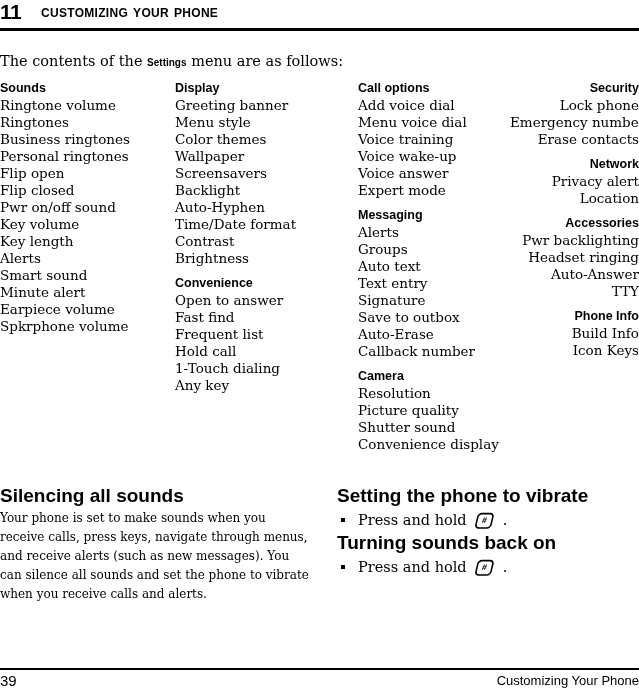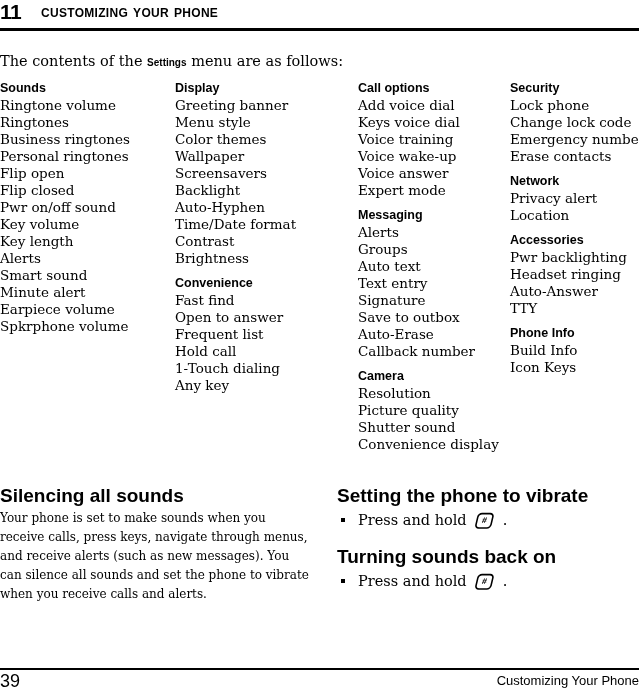--- a/index.html
+++ b/index.html
@@ -78,21 +78,21 @@
     top: 80px;
     width: 639px;
   }
   .menu-col {
     position: absolute;
     top: 0;
   }
   #menu-col-0 { left: 0px;   width: 172px; }
   #menu-col-1 { left: 175px; width: 180px; }
   #menu-col-2 { left: 358px; width: 150px; }
-  #menu-col-3 { left: 510px; width: 129px; }
+  #menu-col-3 { left: 510px; width: 129px; text-align: right; }
 
   .menu-group { margin-bottom: 0; }
   .menu-group + .menu-group { margin-top: 8px; }
 
   .group-title {
     font-family: "Liberation Sans", sans-serif;
     font-weight: bold;
     font-size: 12.5px;
     line-height: 17px;
     white-space: nowrap;
@@ -110,21 +110,21 @@
   #body-col-right { left: 337px; top: 484px; width: 302px; }
 
   .section-heading {
     font-family: "Liberation Sans", sans-serif;
     font-weight: bold;
     font-size: 19px;
     line-height: 23px;
     margin: 0 0 2px 0;
     white-space: nowrap;
   }
-  .section-heading.secondary { margin-top: 14px; }
+  .section-heading.secondary { }
 
   .body-text {
     font-family: "DejaVu Serif", serif;
     font-size: 12px;
     line-height: 19px;
     margin: 0;
   }
 
   .bullet-row {
     position: relative;
@@ -163,21 +163,21 @@
     top: 668px;
     width: 639px;
     height: 2px;
     background: #000;
   }
   #footer-page-number {
     position: absolute;
     left: 0;
     top: 672px;
     font-family: "Liberation Sans", sans-serif;
-    font-size: 18px;
+    font-size: 15px;
     line-height: 18px;
   }
   #footer-chapter-label {
     position: absolute;
     right: 0;
     top: 672px;
     font-family: "Liberation Sans", sans-serif;
     font-size: 13px;
     line-height: 18px;
     white-space: nowrap;
@@ -226,34 +226,34 @@
       <div class="menu-item">Wallpaper</div>
       <div class="menu-item">Screensavers</div>
       <div class="menu-item">Backlight</div>
       <div class="menu-item">Auto-Hyphen</div>
       <div class="menu-item">Time/Date format</div>
       <div class="menu-item">Contrast</div>
       <div class="menu-item">Brightness</div>
     </div>
     <div class="menu-group">
       <div class="group-title">Convenience</div>
+      <div class="menu-item">Open to answer</div>
       <div class="menu-item">Fast find</div>
-      <div class="menu-item">Open to answer</div>
       <div class="menu-item">Frequent list</div>
       <div class="menu-item">Hold call</div>
       <div class="menu-item">1-Touch dialing</div>
       <div class="menu-item">Any key</div>
     </div>
   </div>
 
   <div class="menu-col" id="menu-col-2">
     <div class="menu-group">
       <div class="group-title">Call options</div>
       <div class="menu-item">Add voice dial</div>
-      <div class="menu-item">Keys voice dial</div>
+      <div class="menu-item">Menu voice dial</div>
       <div class="menu-item">Voice training</div>
       <div class="menu-item">Voice wake-up</div>
       <div class="menu-item">Voice answer</div>
       <div class="menu-item">Expert mode</div>
     </div>
     <div class="menu-group">
       <div class="group-title">Messaging</div>
       <div class="menu-item">Alerts</div>
       <div class="menu-item">Groups</div>
       <div class="menu-item">Auto text</div>
@@ -269,21 +269,20 @@
       <div class="menu-item">Picture quality</div>
       <div class="menu-item">Shutter sound</div>
       <div class="menu-item">Convenience display</div>
     </div>
   </div>
 
   <div class="menu-col" id="menu-col-3">
     <div class="menu-group">
       <div class="group-title">Security</div>
       <div class="menu-item">Lock phone</div>
-      <div class="menu-item">Change lock code</div>
       <div class="menu-item">Emergency numbers</div>
       <div class="menu-item">Erase contacts</div>
     </div>
     <div class="menu-group">
       <div class="group-title">Network</div>
       <div class="menu-item">Privacy alert</div>
       <div class="menu-item">Location</div>
     </div>
     <div class="menu-group">
       <div class="group-title">Accessories</div>

